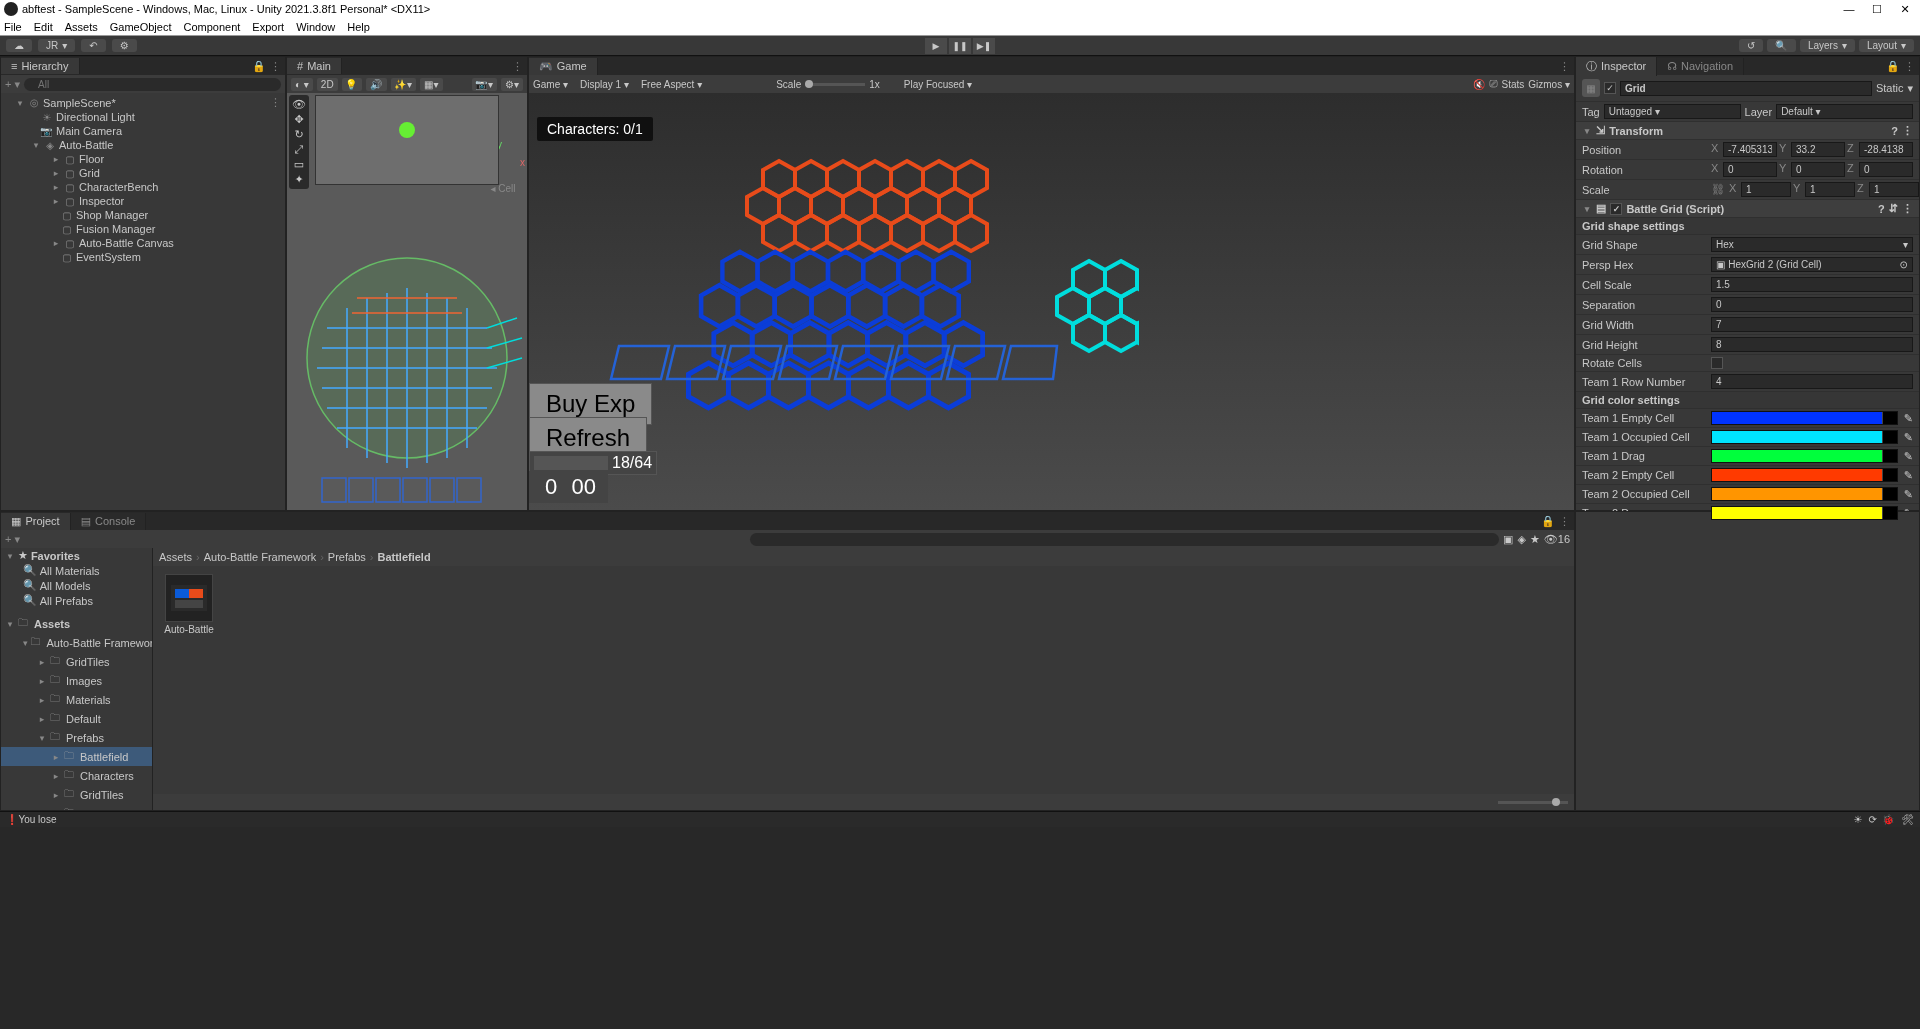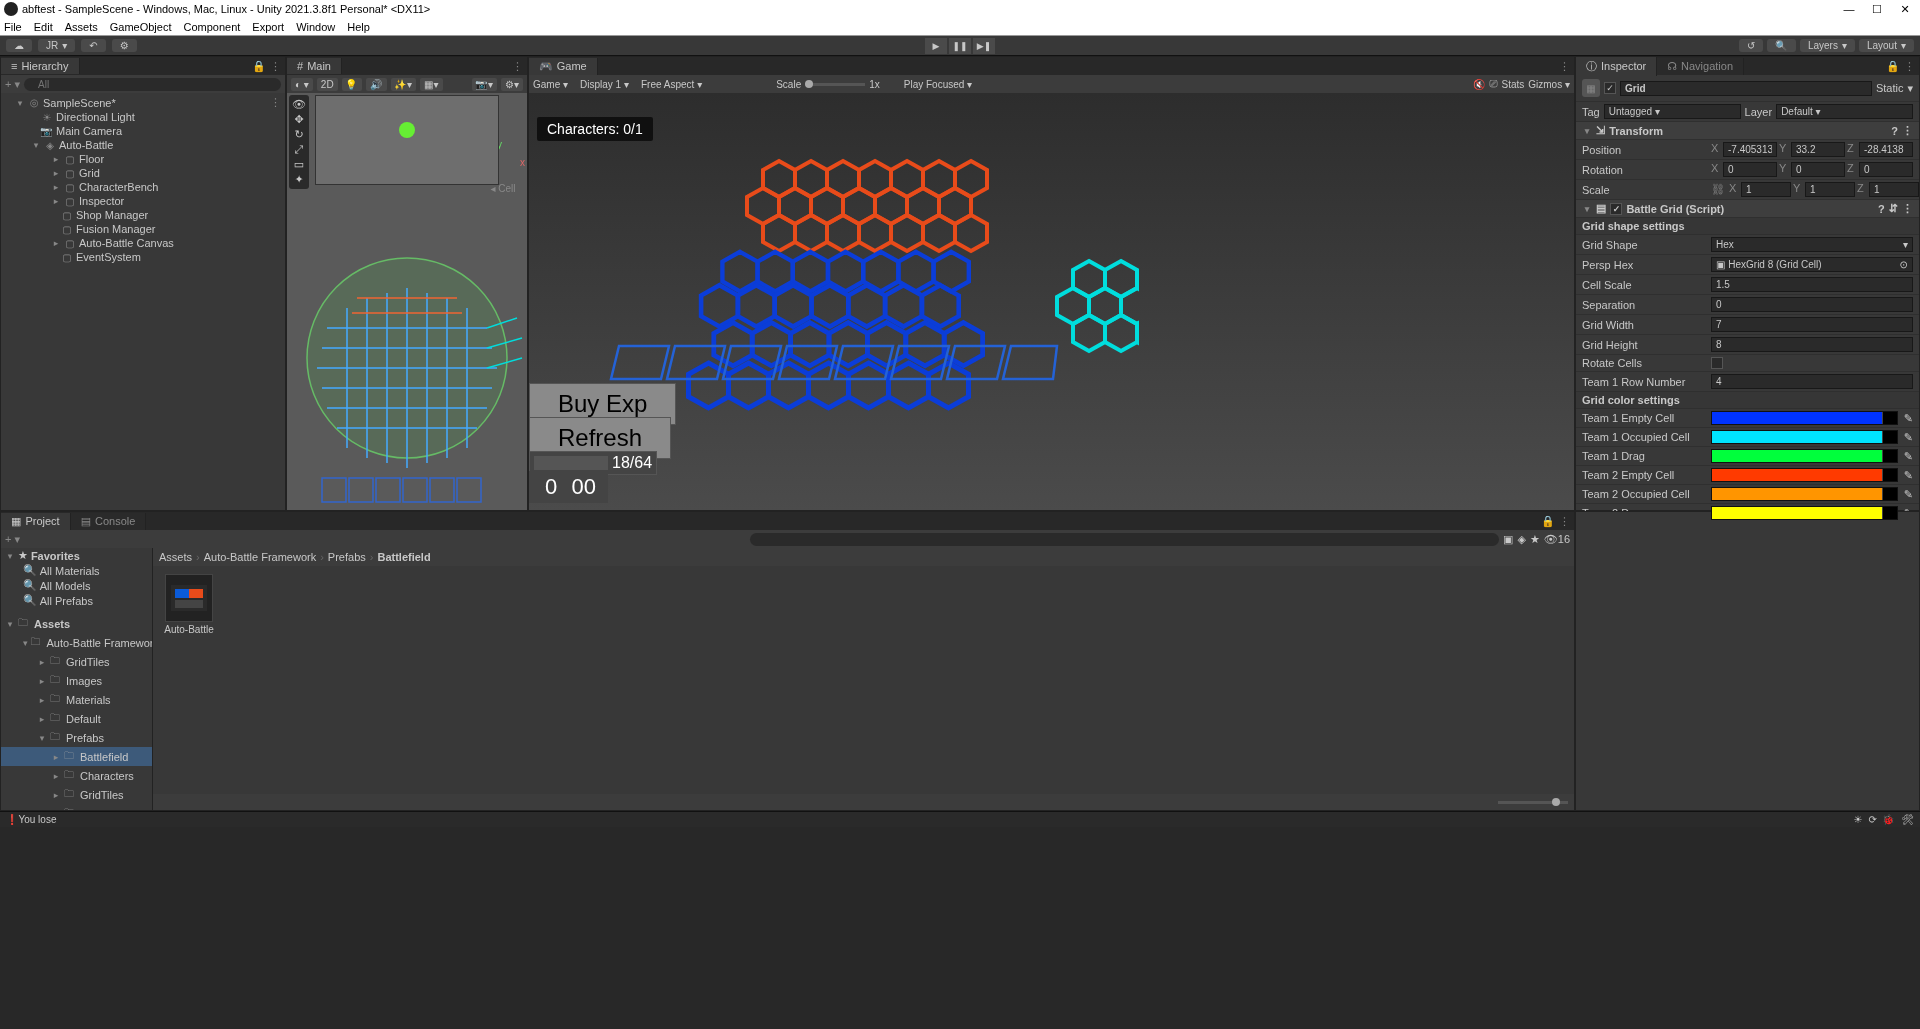--- a/index.html
+++ b/index.html
@@ -28,21 +28,21 @@
 .obj-icon { width: 12px; height: 12px; display: inline-flex; align-items: center; justify-content: center; color: #888; font-size: 10px; }
 .scene-game { flex: 1; display: flex; }
 .scene-panel { width: 242px; }
 .game-panel { flex: 1; }
 .scene-toolbar { height: 18px; background: #3c3c3c; display: flex; align-items: center; padding: 0 4px; gap: 4px; font-size: 10px; }
 .scene-toolbar .tb-btn { padding: 1px 4px; background: #4a4a4a; border-radius: 2px; }
 .viewport { flex: 1; background: #3a3a3a; position: relative; overflow: hidden; }
 .scene-vp { background: #5a5a5a; }
 .game-vp { background: linear-gradient(#2d2d2d 0%, #4b4b4b 100%); }
 .overlay-box { position: absolute; background: rgba(0,0,0,.65); color: #fff; padding: 4px 10px; font-size: 14px; border-radius: 2px; }
-.game-ui-panel { position: absolute; background: #8a8a8a; color: #000; font-size: 24px; text-align: center; padding: 6px 28px; }
+.game-ui-panel { position: absolute; background: #8a8a8a; color: #000; font-size: 24px; text-align: center; padding: 6px 16px; }
 .inspector { width: 345px; }
 .insp-row { display: flex; align-items: center; padding: 2px 6px; gap: 4px; font-size: 11px; border-bottom: 1px solid #2f2f2f; }
 .insp-row.header { background: #3e3e3e; font-weight: bold; }
 .insp-row.sub { background: #363636; }
 .insp-label { width: 125px; flex-shrink: 0; }
 .insp-field { background: #2a2a2a; border: 1px solid #181818; padding: 1px 4px; flex: 1; font-size: 10px; color: #c8c8c8; min-width: 0; }
 .xyz { display: flex; gap: 2px; flex: 1; }
 .xyz span.ax { width: 10px; color: #888; }
 .xyz .insp-field { width: 50px; }
 .color-swatch { flex: 1; height: 14px; border: 1px solid #111; position: relative; }
@@ -470,21 +470,21 @@
     </div>
     <div class="insp-row sub">
         <b>Grid shape settings</b>
       </div>
     <div class="insp-row">
         <span class="insp-label">Grid Shape</span>
         <span class="insp-field"><span>Hex</span><span style="float:right">▾</span></span>
       </div>
     <div class="insp-row">
         <span class="insp-label">Persp Hex</span>
-        <span class="insp-field">▣ <span>HexGrid 8 (Grid Cell)</span><span style="float:right">⊙</span></span>
+        <span class="insp-field">▣ <span>HexGrid 2 (Grid Cell)</span><span style="float:right">⊙</span></span>
       </div>
     <div class="insp-row">
         <span class="insp-label">Cell Scale</span>
         <input class="insp-field" value="1.5" style="">
       </div>
     <div class="insp-row">
         <span class="insp-label">Separation</span>
         <input class="insp-field" value="0" style="">
       </div>
     <div class="insp-row">

